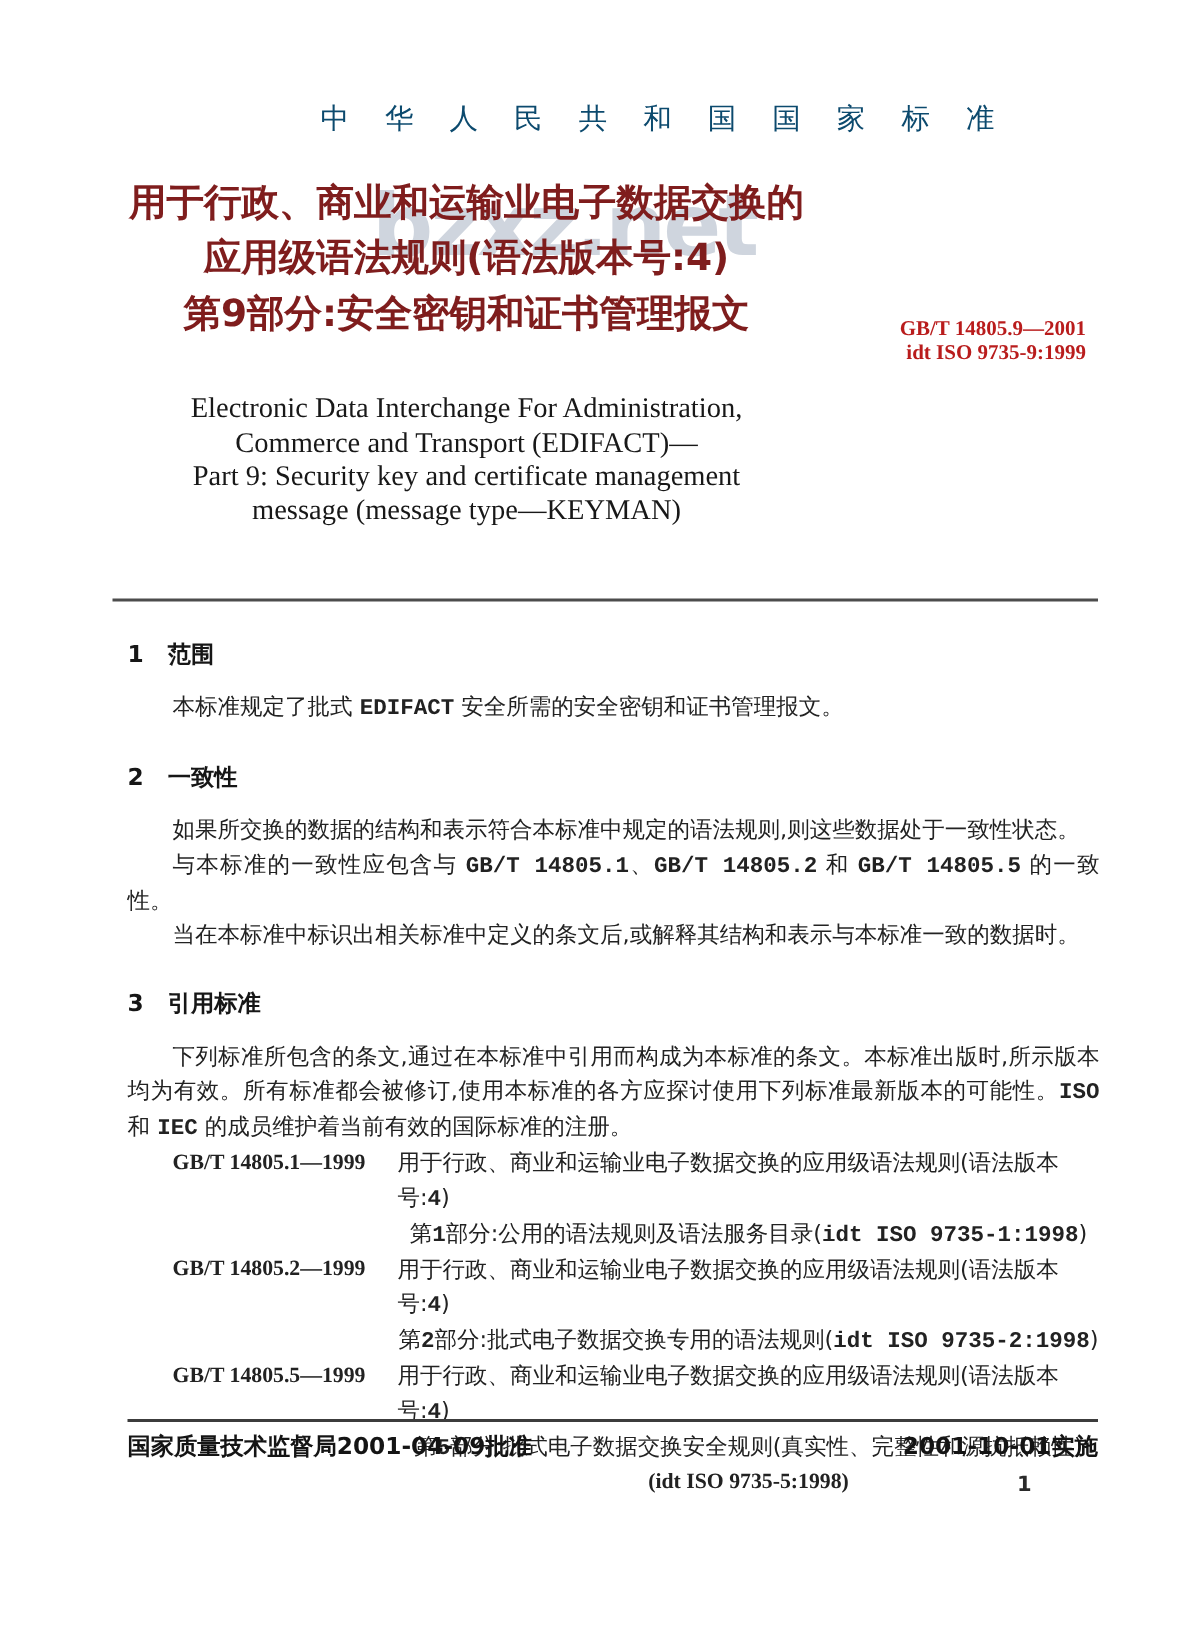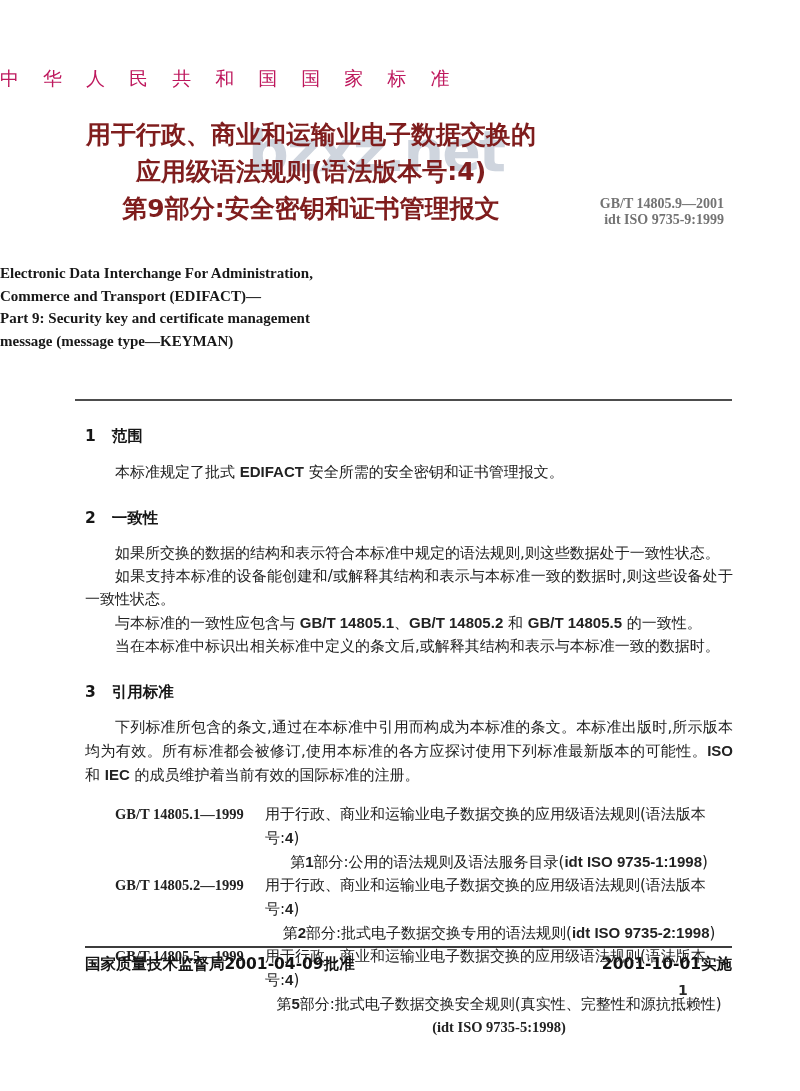--- a/index.html
+++ b/index.html
@@ -16,61 +16,61 @@
     position:absolute;left:248px;top:118px;z-index:0;
     font-size:57px;font-weight:bold;letter-spacing:-2px;
     color:#cfd5de;
     font-family:"DejaVu Sans",sans-serif;
     user-select:none;
   }
   .content{position:relative;z-index:1;}
   
   .std-header{
     position:absolute;top:66px;left:0;width:672px;
-    text-align:left;
-    font-size:19px;letter-spacing:9px;font-weight:500;color:#be185d;
+    text-align:right;
+    font-size:19px;letter-spacing:9px;font-weight:500;color:#0c4a6e;
   }
   
   .title-cn{
     position:absolute;top:116px;left:0;width:622px;
     text-align:center;font-weight:bold;color:#7f1d1d;
   }
   .title-cn .t-line{font-size:25px;line-height:37px;}
   
   .std-number{
-    position:absolute;top:196px;left:540px;width:184px;
+    position:absolute;top:212px;left:540px;width:184px;
     text-align:right;font-weight:bold;font-size:14px;line-height:16px;
     font-family:"Liberation Serif","DejaVu Serif",serif;
-    color:#737373;white-space:nowrap;
+    color:#b91c1c;white-space:nowrap;
   }
   
   .title-en{
     position:absolute;top:262px;left:0;width:622px;
-    text-align:left;font-weight:bold;
+    text-align:center;font-weight:normal;
     font-family:"Liberation Serif","DejaVu Serif",serif;
-    font-size:15px;line-height:22.5px;color:#181818;
+    font-size:19px;line-height:22.5px;color:#181818;
   }
   .rule-top{
     position:absolute;top:399px;left:75px;width:657px;height:2px;
     background:#4d4d4d;
   }
   
   .body{
     position:absolute;top:402px;left:85px;width:648px;
     font-size:15px;color:#222;
   }
   .sec-heading{
     margin:24px 0 13px 0;
     font-size:15.5px;font-weight:bold;color:#161616;
     display:flex;gap:16px;align-items:baseline;
   }
   .body p{
     margin:0;text-indent:2em;line-height:23px;text-align:justify;
   }
-  .refs{margin-top:16px;}
+  .refs{margin-top:0;}
   .ref-row{display:flex;line-height:23px;}
   .ref-code{
     flex:0 0 150px;margin-left:30px;font-weight:bold;white-space:nowrap;
     font-family:"Liberation Serif","DejaVu Serif",serif;font-size:14.5px;
   }
   .ref-desc{flex:1 1 auto;}
   .ref-desc .d1{line-height:23px;}
   .ref-desc .d2{line-height:23px;text-align:center;}
   .ref-desc .d3{line-height:23px;font-weight:bold;
     font-family:"Liberation Serif","DejaVu Serif",serif;font-size:14.5px;text-align:center;}
@@ -81,21 +81,21 @@
   }
   .footer-row{
     position:absolute;top:954px;left:85px;width:647px;
     display:flex;justify-content:space-between;
     font-weight:bold;font-size:15.5px;color:#141414;
   }
   .page-number{
     position:absolute;top:982px;left:678px;
     font-size:14px;font-weight:bold;color:#2a2a2a;
   }
-  b{font-family:Liberation Sans, sans-serif;}
+  b{font-family:Liberation Mono, monospace;}
 </style>
 </head>
 <body>
 
 <div class="page">
 
   <div class="watermark">bzxz.net</div>
 
   <div class="content">
 
@@ -127,21 +127,20 @@
         <span>1</span>
         <span>范围</span>
       </div>
       <p class="latin-bold">本标准规定了批式 <b>EDIFACT</b> 安全所需的安全密钥和证书管理报文。</p>
 
       <div class="sec-heading">
         <span>2</span>
         <span>一致性</span>
       </div>
       <p class="latin-bold">如果所交换的数据的结构和表示符合本标准中规定的语法规则,则这些数据处于一致性状态。</p>
-      <p class="latin-bold">如果支持本标准的设备能创建和/或解释其结构和表示与本标准一致的数据时,则这些设备处于一致性状态。</p>
       <p class="latin-bold">与本标准的一致性应包含与 <b>GB/T 14805.1</b>、<b>GB/T 14805.2</b> 和 <b>GB/T 14805.5</b> 的一致性。</p>
       <p class="latin-bold">当在本标准中标识出相关标准中定义的条文后,或解释其结构和表示与本标准一致的数据时。</p>
 
       <div class="sec-heading">
         <span>3</span>
         <span>引用标准</span>
       </div>
       <p class="latin-bold">下列标准所包含的条文,通过在本标准中引用而构成为本标准的条文。本标准出版时,所示版本均为有效。所有标准都会被修订,使用本标准的各方应探讨使用下列标准最新版本的可能性。<b>ISO</b> 和 <b>IEC</b> 的成员维护着当前有效的国际标准的注册。</p>
 
       <div class="refs">

